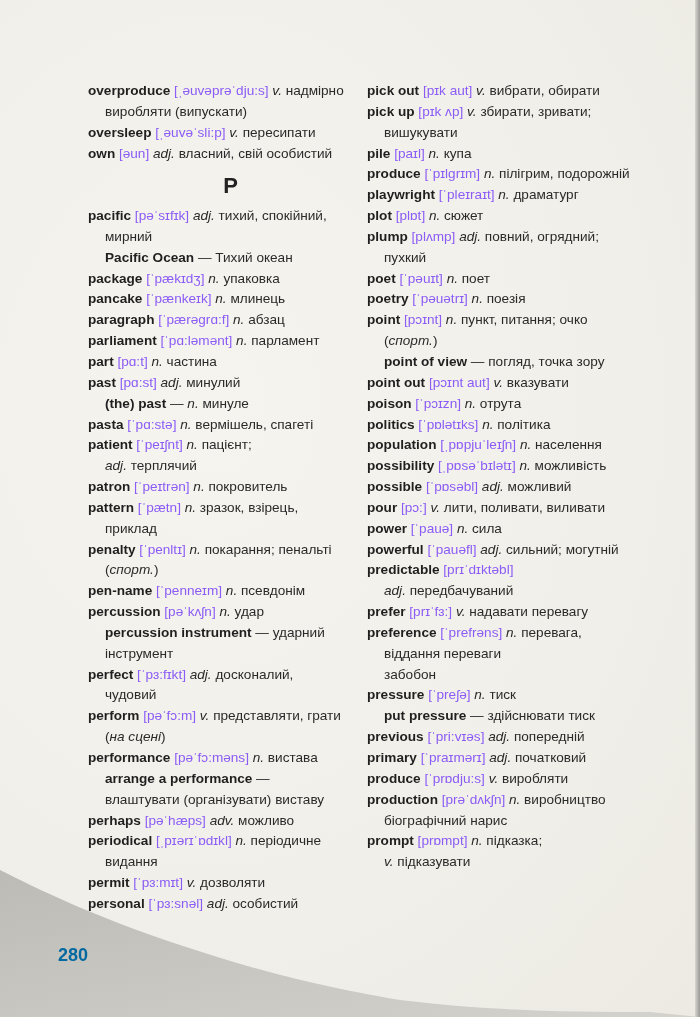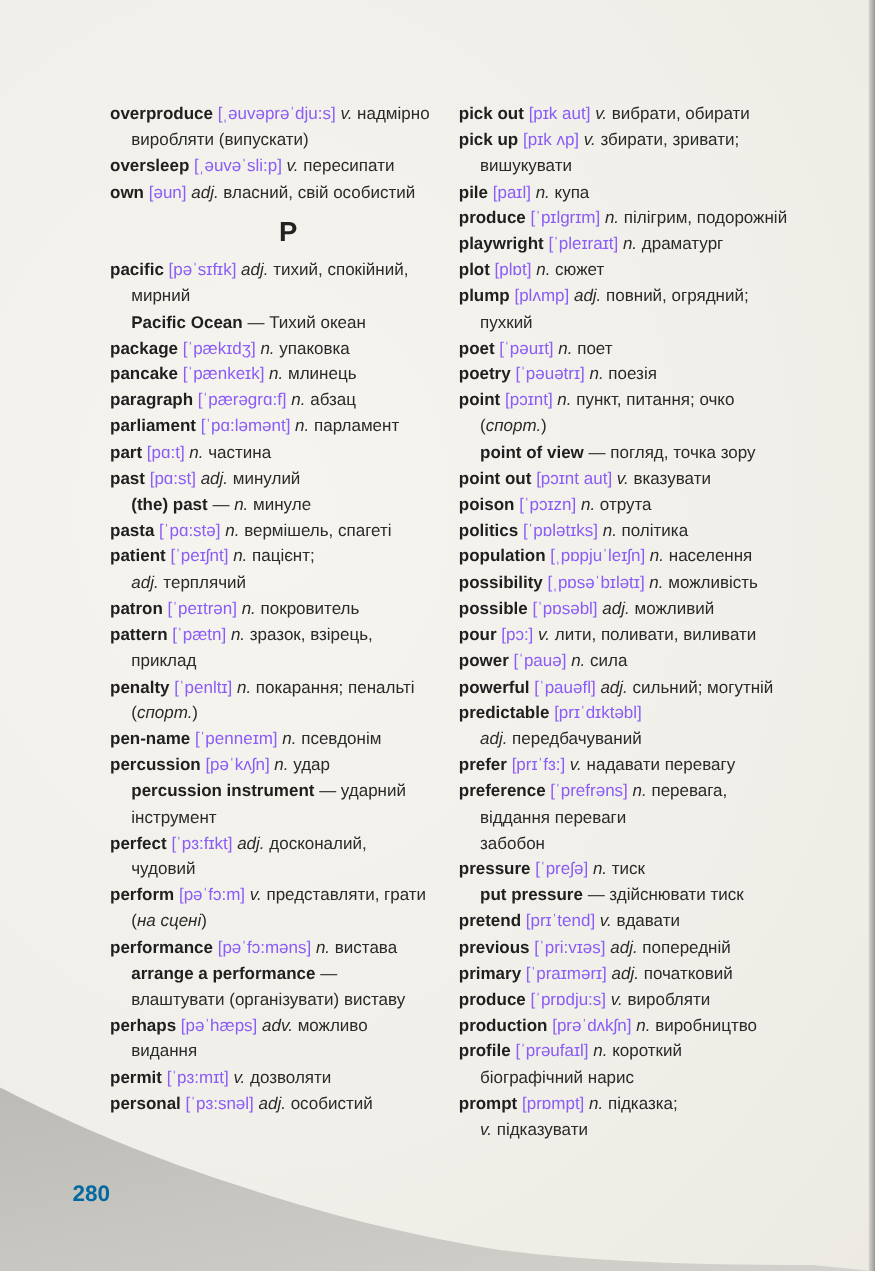--- a/index.html
+++ b/index.html
@@ -90,20 +90,21 @@
     <div class="line indent"><span class="hw">percussion instrument</span><span class="tr"> — ударний</span></div>
     <div class="line indent"><span class="tr">інструмент</span></div>
     <div class="line"><span class="hw">perfect</span><span class="ipa"> [ˈpɜ:fɪkt] </span><span class="pos">adj.</span><span class="tr"> досконалий,</span></div>
     <div class="line indent"><span class="tr">чудовий</span></div>
     <div class="line"><span class="hw">perform</span><span class="ipa"> [pəˈfɔ:m] </span><span class="pos">v.</span><span class="tr"> представляти, грати</span></div>
     <div class="line indent"><span>(</span><span class="it">на сцені</span><span>)</span></div>
     <div class="line"><span class="hw">performance</span><span class="ipa"> [pəˈfɔ:məns] </span><span class="pos">n.</span><span class="tr"> вистава</span></div>
     <div class="line indent"><span class="hw">arrange a performance</span><span class="tr"> —</span></div>
     <div class="line indent"><span class="tr">влаштувати (організувати) виставу</span></div>
     <div class="line"><span class="hw">perhaps</span><span class="ipa"> [pəˈhæps] </span><span class="pos">adv.</span><span class="tr"> можливо</span></div>
+    <div class="line"><span class="hw">periodical</span><span class="ipa"> [ˌpɪərɪˈɒdɪkl] </span><span class="pos">n.</span><span class="tr"> періодичне</span></div>
     <div class="line indent"><span class="tr">видання</span></div>
     <div class="line"><span class="hw">permit</span><span class="ipa"> [ˈpɜ:mɪt] </span><span class="pos">v.</span><span class="tr"> дозволяти</span></div>
     <div class="line"><span class="hw">personal</span><span class="ipa"> [ˈpɜ:snəl] </span><span class="pos">adj.</span><span class="tr"> особистий</span></div>
   </div>
 <div class="col right" id="col-right">
     <div class="line"><span class="hw">pick out</span><span class="ipa"> [pɪk aut] </span><span class="pos">v.</span><span class="tr"> вибрати, обирати</span></div>
     <div class="line"><span class="hw">pick up</span><span class="ipa"> [pɪk ʌp] </span><span class="pos">v.</span><span class="tr"> збирати, зривати;</span></div>
     <div class="line indent"><span class="tr">вишукувати</span></div>
     <div class="line"><span class="hw">pile</span><span class="ipa"> [paɪl] </span><span class="pos">n.</span><span class="tr"> купа</span></div>
     <div class="line"><span class="hw">produce</span><span class="ipa"> [ˈpɪlgrɪm] </span><span class="pos">n.</span><span class="tr"> пілігрим, подорожній</span></div>
@@ -126,24 +127,22 @@
     <div class="line"><span class="hw">power</span><span class="ipa"> [ˈpauə] </span><span class="pos">n.</span><span class="tr"> сила</span></div>
     <div class="line"><span class="hw">powerful</span><span class="ipa"> [ˈpauəfl] </span><span class="pos">adj.</span><span class="tr"> сильний; могутній</span></div>
     <div class="line"><span class="hw">predictable</span><span class="ipa"> [prɪˈdɪktəbl]</span><span class="pos"></span><span class="tr"></span></div>
     <div class="line indent"><span class="pos">adj.</span><span class="tr"> передбачуваний</span></div>
     <div class="line"><span class="hw">prefer</span><span class="ipa"> [prɪˈfɜ:] </span><span class="pos">v.</span><span class="tr"> надавати перевагу</span></div>
     <div class="line"><span class="hw">preference</span><span class="ipa"> [ˈprefrəns] </span><span class="pos">n.</span><span class="tr"> перевага,</span></div>
     <div class="line indent"><span class="tr">віддання переваги</span></div>
     <div class="line indent"><span class="tr">забобон</span></div>
     <div class="line"><span class="hw">pressure</span><span class="ipa"> [ˈpreʃə] </span><span class="pos">n.</span><span class="tr"> тиск</span></div>
     <div class="line indent"><span class="hw">put pressure</span><span class="tr"> — здійснювати тиск</span></div>
-    <div class="line"><span class="hw">pretend</span><span class="ipa"> [prɪˈtend] </span><span class="pos">v.</span><span class="tr"> вдавати</span></div>
     <div class="line"><span class="hw">previous</span><span class="ipa"> [ˈpri:vɪəs] </span><span class="pos">adj.</span><span class="tr"> попередній</span></div>
     <div class="line"><span class="hw">primary</span><span class="ipa"> [ˈpraɪmərɪ] </span><span class="pos">adj.</span><span class="tr"> початковий</span></div>
     <div class="line"><span class="hw">produce</span><span class="ipa"> [ˈprɒdju:s] </span><span class="pos">v.</span><span class="tr"> виробляти</span></div>
     <div class="line"><span class="hw">production</span><span class="ipa"> [prəˈdʌkʃn] </span><span class="pos">n.</span><span class="tr"> виробництво</span></div>
-    <div class="line"><span class="hw">profile</span><span class="ipa"> [ˈprəufaɪl] </span><span class="pos">n.</span><span class="tr"> короткий</span></div>
     <div class="line indent"><span class="tr">біографічний нарис</span></div>
     <div class="line"><span class="hw">prompt</span><span class="ipa"> [prɒmpt] </span><span class="pos">n.</span><span class="tr"> підказка;</span></div>
     <div class="line indent"><span class="pos">v.</span><span class="tr"> підказувати</span></div>
   </div>
 
 <div class="page-number">280</div>
 
 </body></html>

